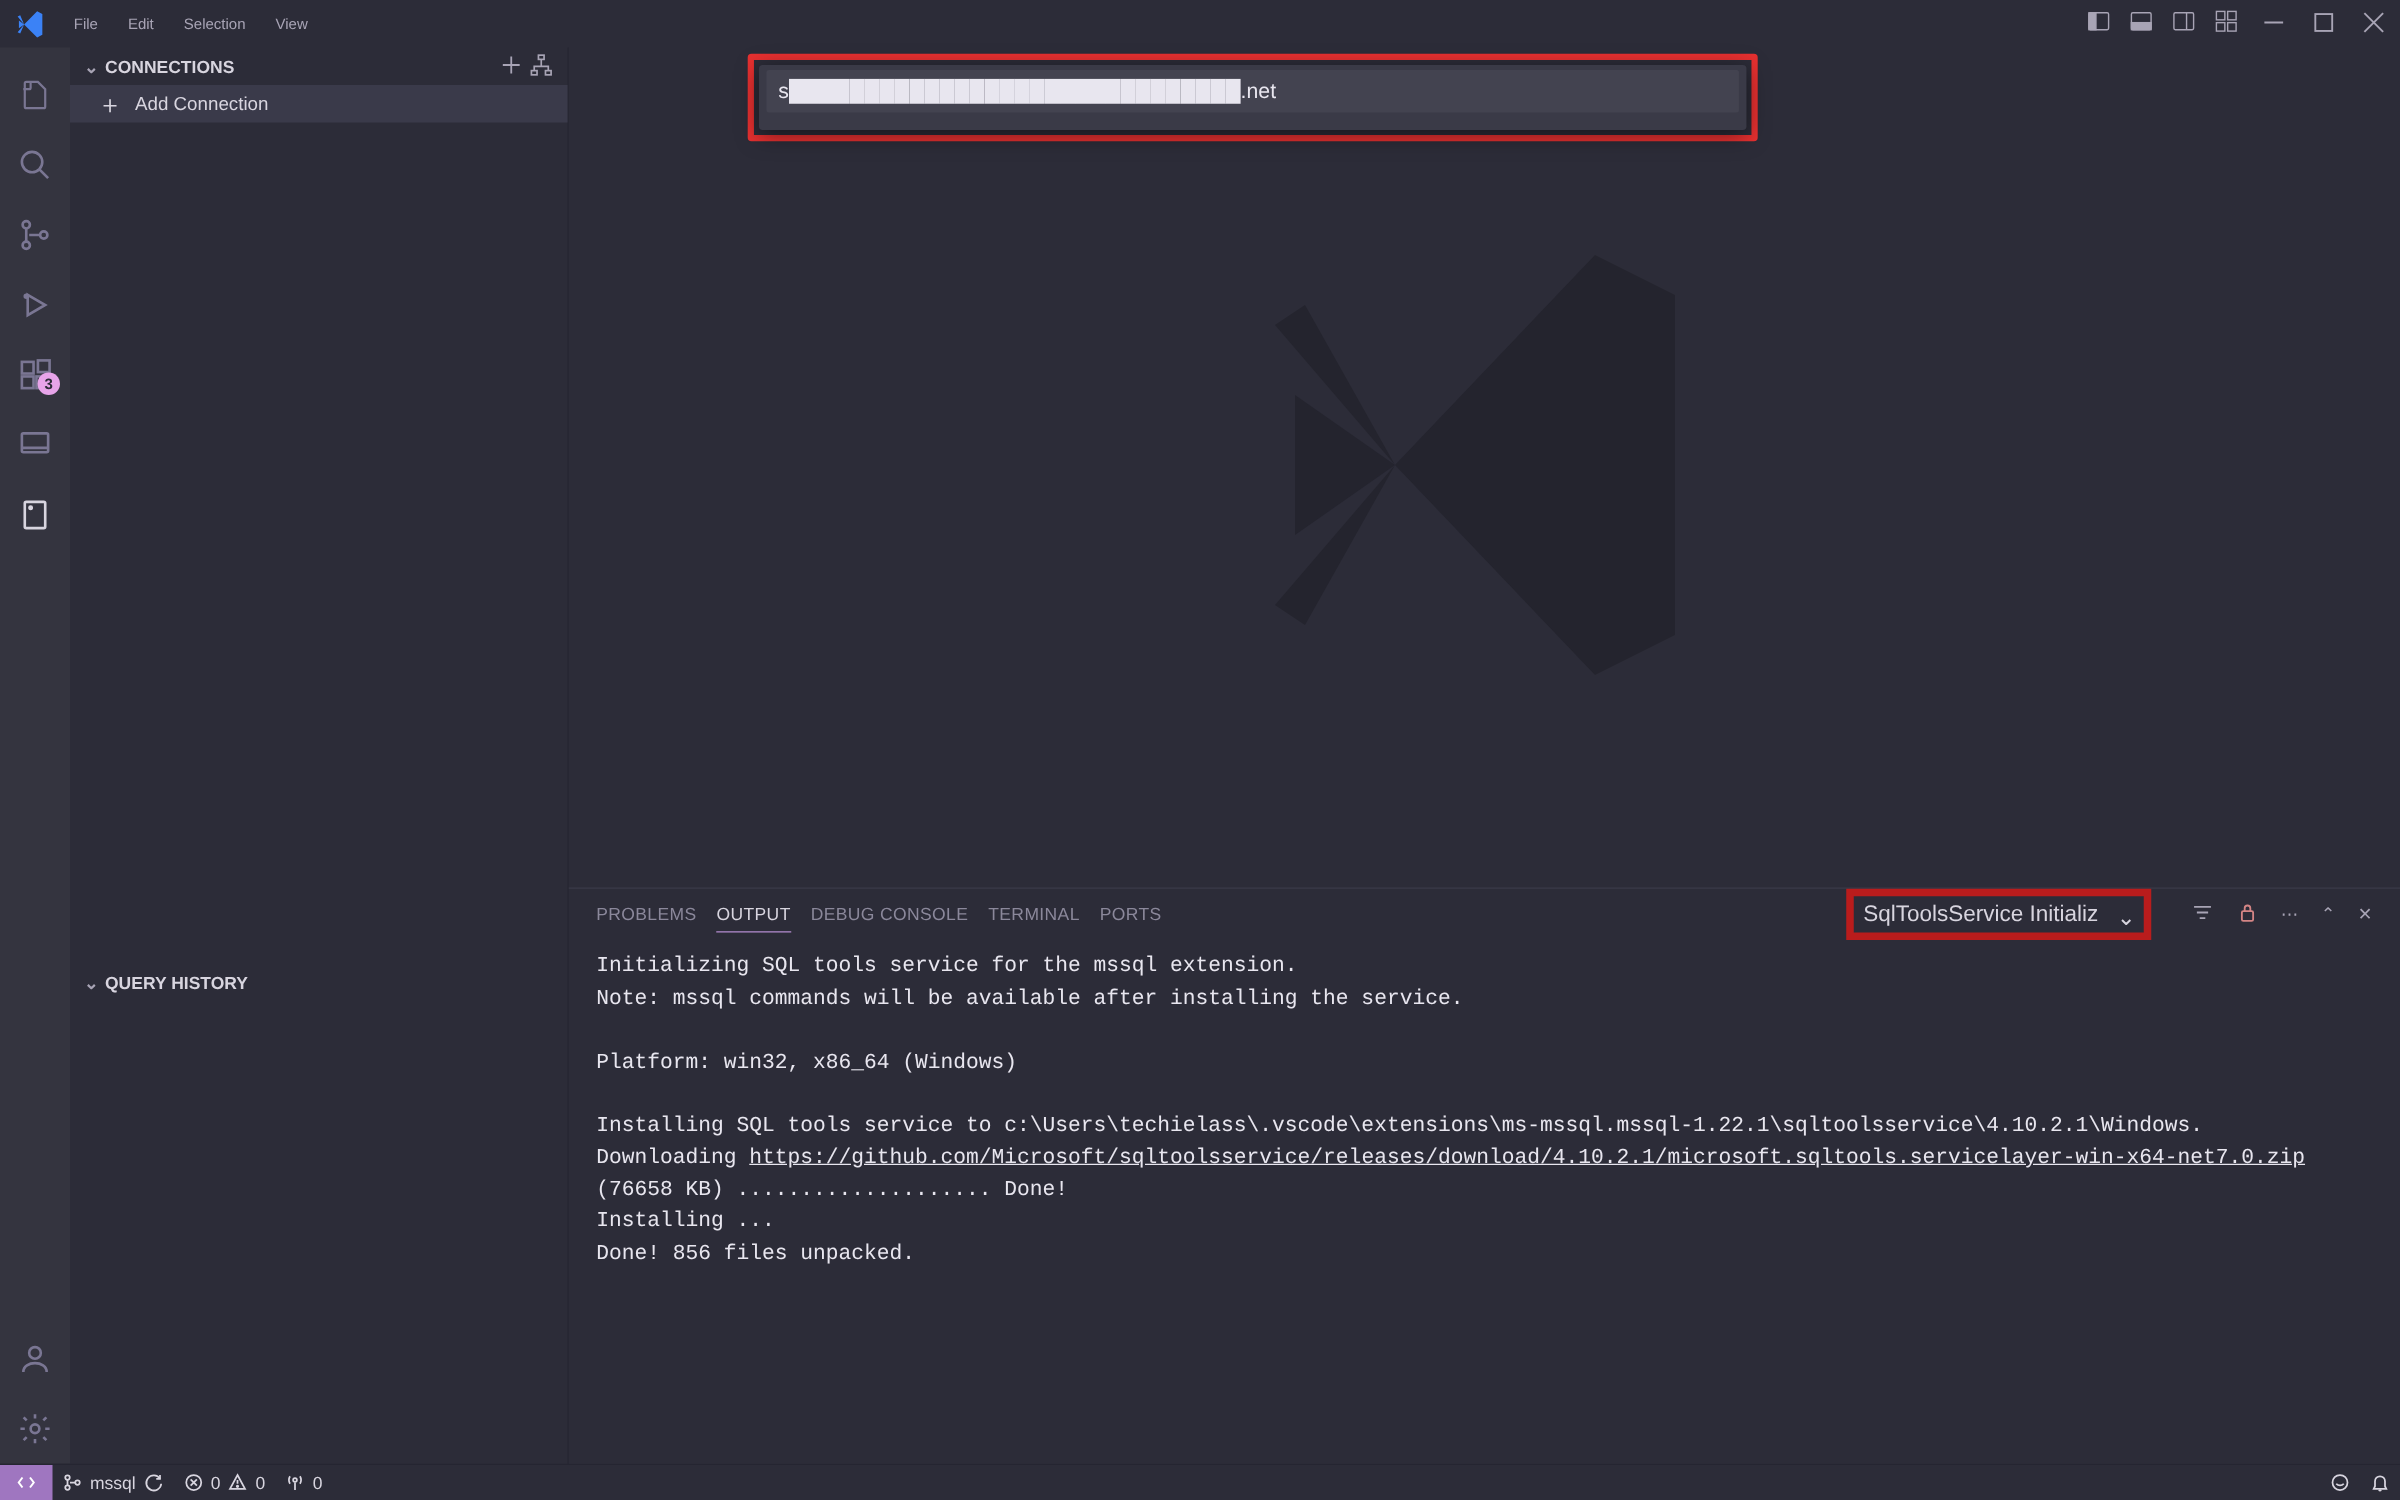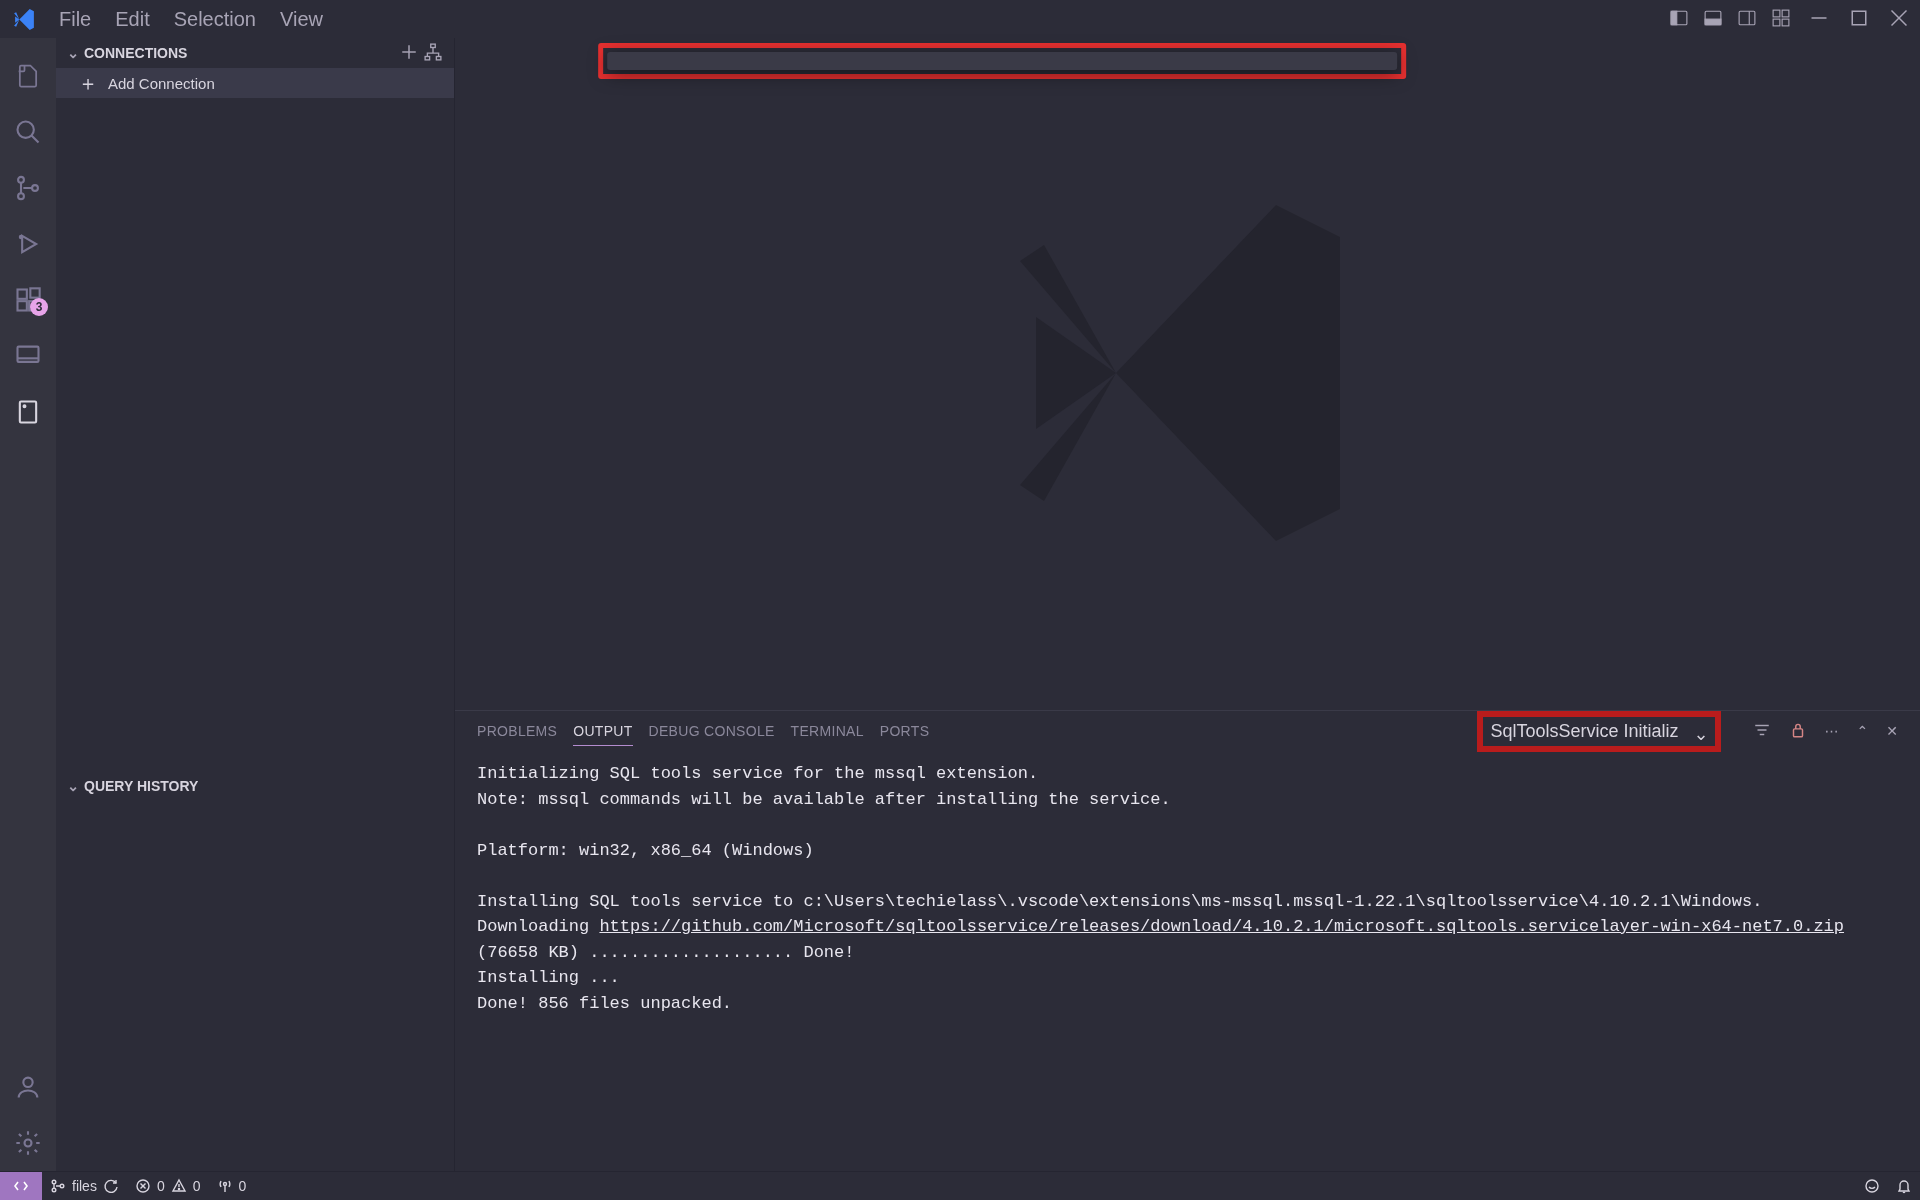--- a/index.html
+++ b/index.html
@@ -18,21 +18,21 @@
     --input-bg: #434350;
     --highlight-text: #e8e6ef;
     --problems-text: #8b889b;
   }
   html,body{margin:0;padding:0;height:100%;width:100%;background:var(--bg);color:var(--text);font-family:"Segoe UI",Arial,sans-serif;font-size:15px;overflow:hidden;}
   .app{display:flex;flex-direction:column;height:100%;width:100%;}
   
   .titlebar{height:38px;background:var(--bg);display:flex;align-items:center;padding:0 8px;}
   .titlebar .logo{width:25px;height:25px;margin:0 10px 0 4px;display:flex;align-items:center;justify-content:center;}
   .titlebar .menu{display:flex;gap:0;}
-  .titlebar .menu-item{padding:4px 12px;color:var(--text-dim);cursor:default;font-size:20px;}
+  .titlebar .menu-item{padding:4px 12px;color:var(--text-dim);cursor:default;font-size:12px;}
   .titlebar .spacer{flex:1;}
   .titlebar .layout-icons{display:flex;gap:16px;margin-right:20px;color:var(--text-dim);}
   .titlebar .win-controls{display:flex;gap:22px;color:var(--text-dim);font-size:14px;margin-right:4px;}
   .layout-icons svg, .win-controls svg{width:18px;height:18px;}
   
   .body{flex:1;display:flex;min-height:0;}
   
   .activity-bar{width:56px;background:var(--activity-bar);display:flex;flex-direction:column;align-items:center;padding-top:10px;}
   .activity-bar .act-icon{width:56px;height:56px;display:flex;align-items:center;justify-content:center;color:#7a7693;position:relative;}
   .activity-bar .act-icon svg{width:28px;height:28px;}
@@ -223,20 +223,21 @@
           <span class="chevron">⌄</span>
           <span class="label">QUERY HISTORY</span>
         </div>
       </div>
     </div>
 
     <div class="main">
 
       <div class="quick-input-wrap">
         <div class="quick-input">
+          <input class="qi-input" type="text" value="s██████████████████████████████.net" style="">
         </div>
       </div>
 
       <div class="editor">
         <div class="watermark">
           <svg viewBox="0 0 100 100">
               <path d="M72 8 L32 50 L72 92 L88 84 L88 16 Z M32 50 L12 36 L12 64 Z M32 50 L8 22 L14 18 Z M32 50 L8 78 L14 82 Z" fill="#24242e"></path>
             </svg>
         </div>
       </div>
@@ -288,21 +289,21 @@
           <path d="M5 4 L2 8 L5 12 M11 4 L14 8 L11 12"></path>
         </svg>
     </div>
     <div class="item">
       <svg viewBox="0 0 16 16" fill="none" stroke="currentColor" stroke-width="1.4">
           <circle cx="4" cy="4" r="1.8"></circle>
           <circle cx="4" cy="12" r="1.8"></circle>
           <circle cx="12" cy="8" r="1.8"></circle>
           <path d="M4 6v4M6 8h4"></path>
         </svg>
-      <span>files</span>
+      <span>mssql</span>
       <svg viewBox="0 0 16 16" stroke="currentColor" fill="none" stroke-width="1.4">
           <path d="M13 5a6 6 0 1 0 1 4"></path>
           <path d="M13 2v3h-3"></path>
         </svg>
     </div>
     <div class="item">
       <svg viewBox="0 0 16 16" stroke="currentColor" fill="none" stroke-width="1.4">
           <circle cx="8" cy="8" r="6"></circle>
           <line x1="5.5" y1="5.5" x2="10.5" y2="10.5"></line>
           <line x1="10.5" y1="5.5" x2="5.5" y2="10.5"></line>

